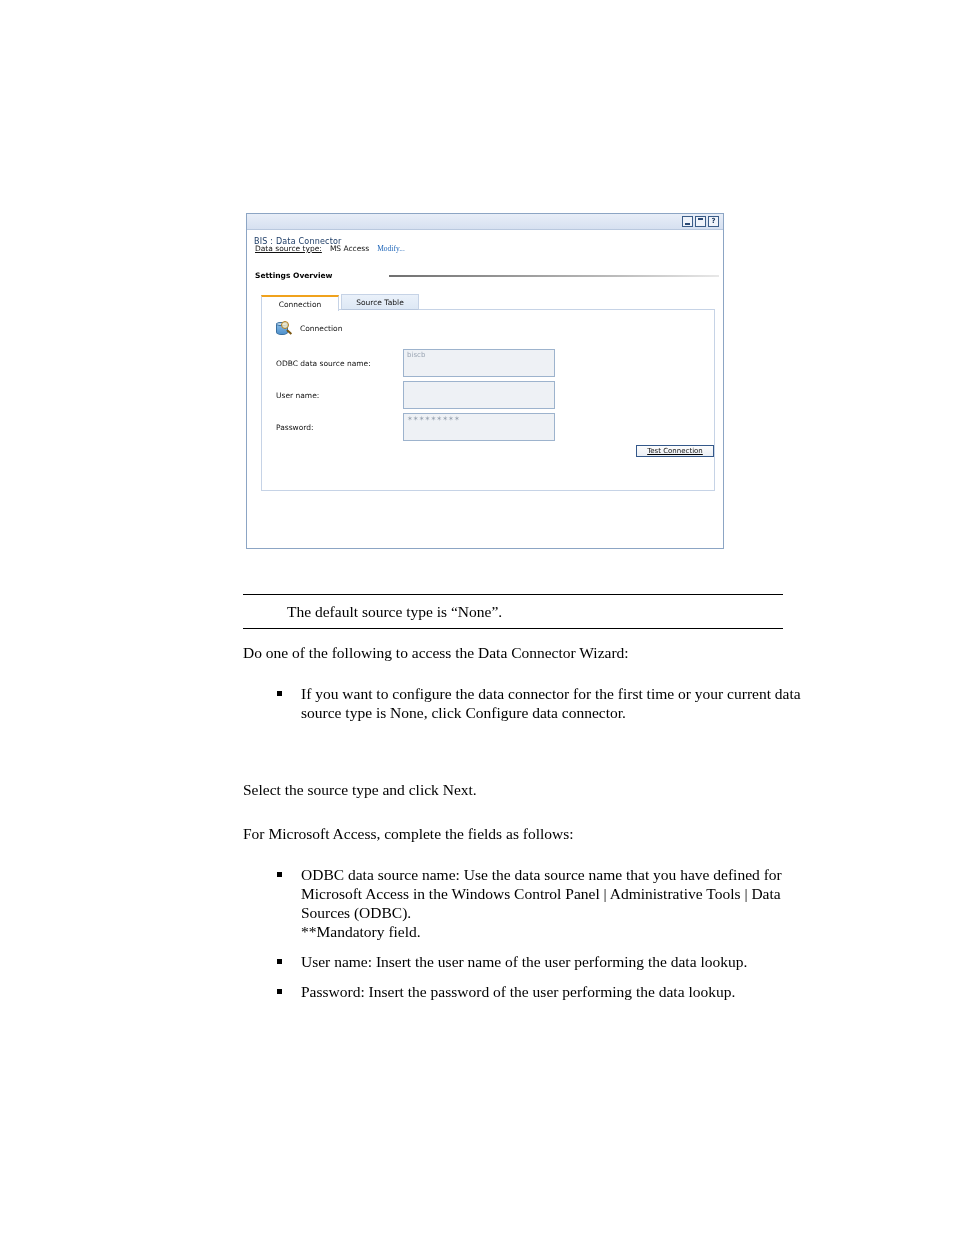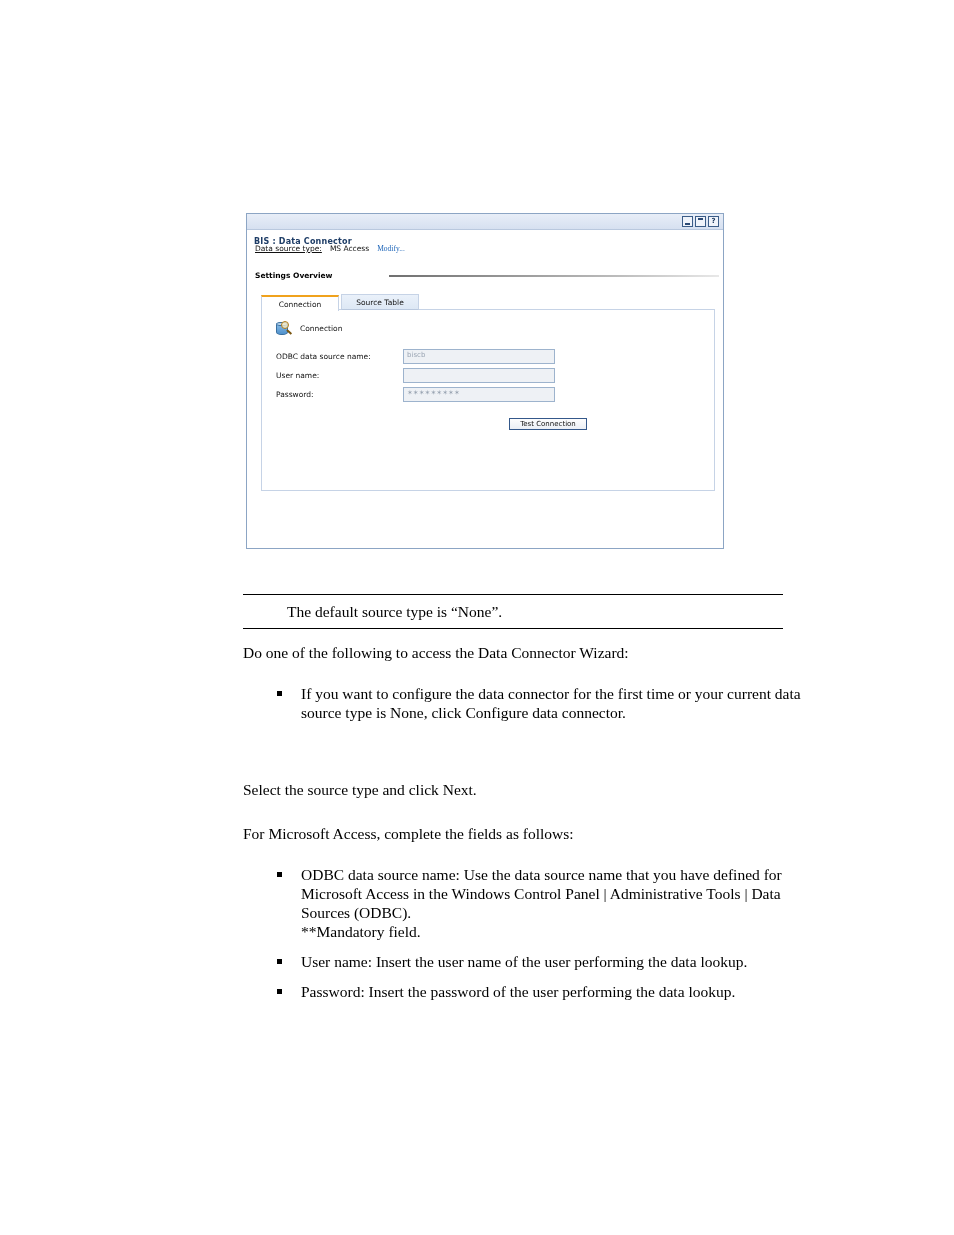--- a/index.html
+++ b/index.html
@@ -33,21 +33,21 @@
     height: 16px;
     background: linear-gradient(to bottom, #e8eef8 0%, #d6e0f0 100%);
     border-bottom: 1px solid #b9c8de;
     display: flex;
     align-items: center;
     padding: 0 4px 0 7px;
     box-sizing: border-box;
   }
   .titlebar-title {
     font-size: 8px;
-    font-weight: bold;
+    font-weight: normal;
     color: #1d3c66;
     letter-spacing: 0.2px;
     white-space: nowrap;
     flex: 1;
     margin-top: 40px;
   }
   .winbtns {
     display: flex;
     gap: 2px;
     align-items: center;
@@ -232,36 +232,37 @@
     margin-bottom: 4px;
     gap: 21px;
   }
   .frow .flabel {
     width: 106px;
     font-size: 7.5px;
     color: #111;
   }
   .fin {
     width: 152px;
-    height: 15px;
+    height: 28px;
     border: 1px solid #9db3cd;
     background: #eef1f5;
     box-sizing: border-box;
     font-size: 7px;
     color: #9aa5b3;
     padding: 0 3px;
     line-height: 11px;
     overflow: hidden;
     white-space: nowrap;
     font-family: "DejaVu Sans", sans-serif;
   }
   .fin.empty { color: transparent; }
   .frow.btnrow {
-    justify-content: center;
-    margin-top: 16px;
+    justify-content: flex-end;
+    margin-top: 4px;
+    text-decoration: underline;
   }
   .testbtn {
     margin-left: 106px;
     width: 78px;
     height: 12px;
     border: 1px solid #34588a;
     background: linear-gradient(to bottom,#fdfdfd 0%,#ebeff5 100%);
     font-size: 7px;
     color: #111;
     text-align: center;

